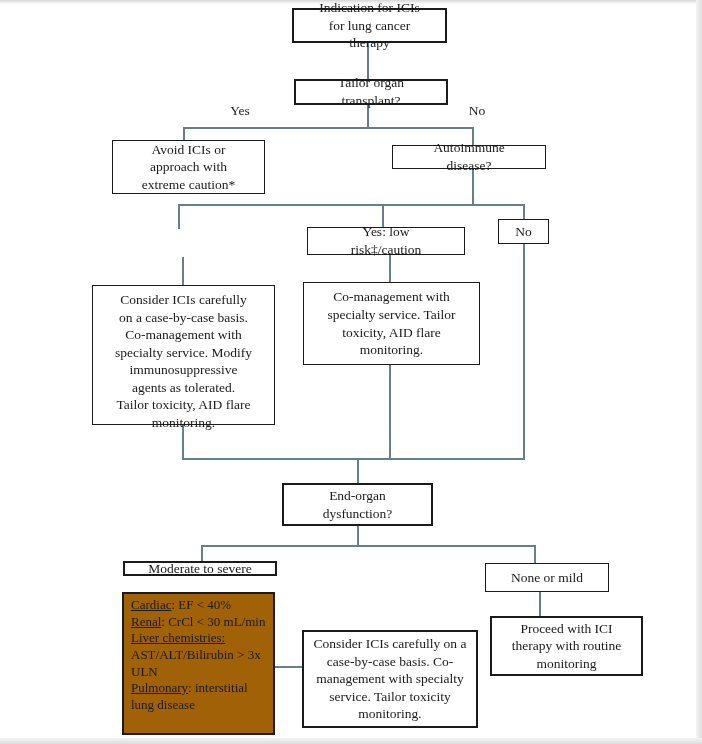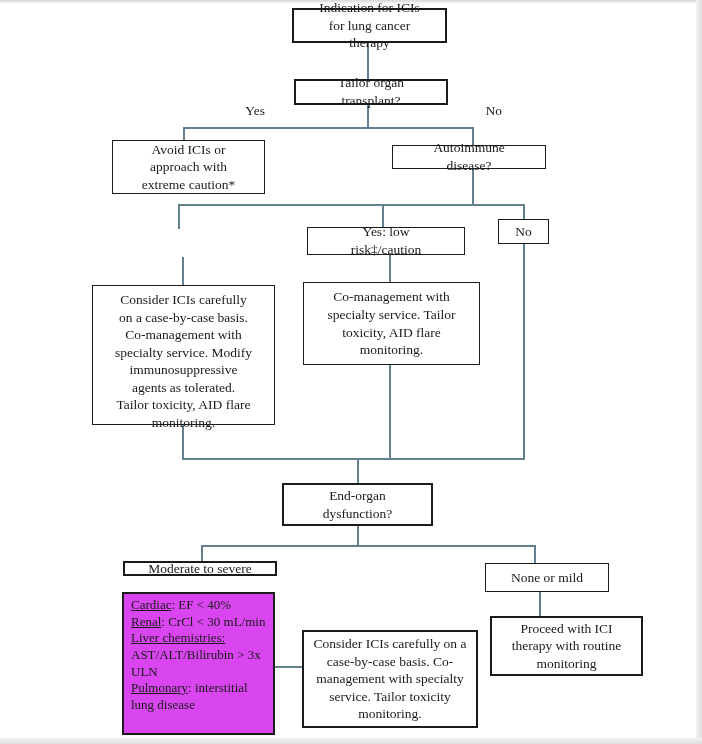--- a/index.html
+++ b/index.html
@@ -35,32 +35,32 @@
     text-align: center;
     font-size: 13.5px;
     line-height: 1.3;
     padding: 1px 22px;
   }
   .node.thin { border-width: 1.5px; }
   .node .inner { display: block; }
   .criteria-node {
     position: absolute;
     box-sizing: border-box;
-    background: #d946ef;
+    background: #a16207;
     border: 2px solid var(--border, #1b1b1b);
     font-size: 13px;
     line-height: 1.28;
     padding: 3px 5px 3px 7px;
     text-align: left;
   }
   .criteria-node .u { text-decoration: underline; }
   .branch-label {
     position: absolute;
     font-size: 13.5px;
-    text-align: right;
+    text-align: center;
     width: 50px;
   }
   .hline, .vline { position: absolute; background: var(--connector, #647f8e); }
   .hline { height: 2px; }
   .vline { width: 2px; }
 </style>
 </head>
 <body>
 
 <div class="screen">

